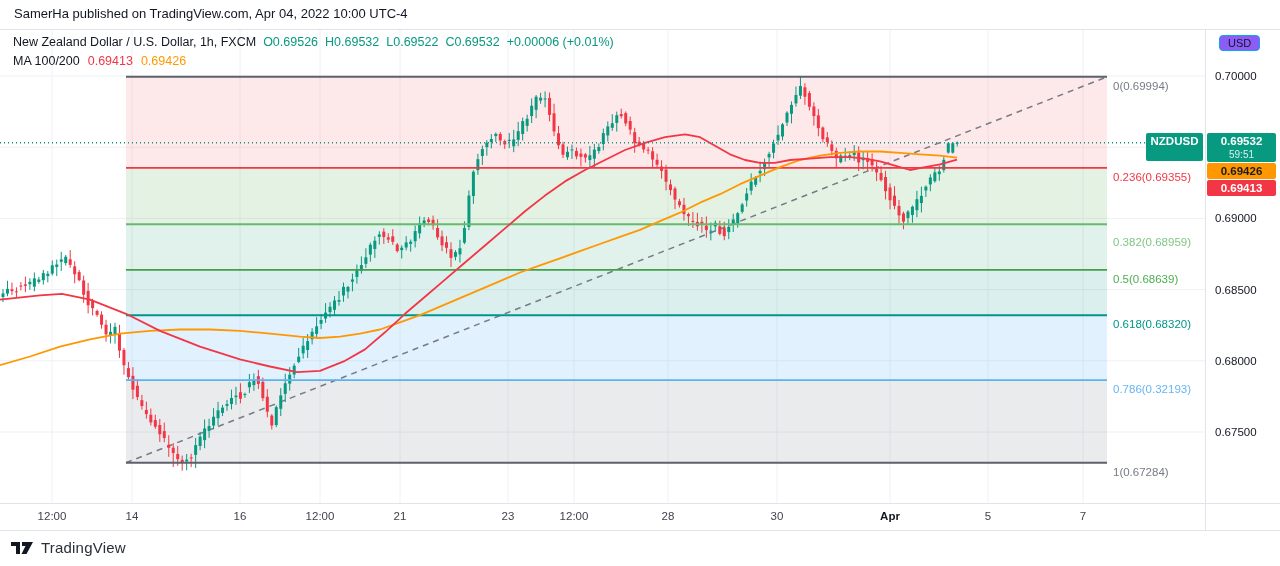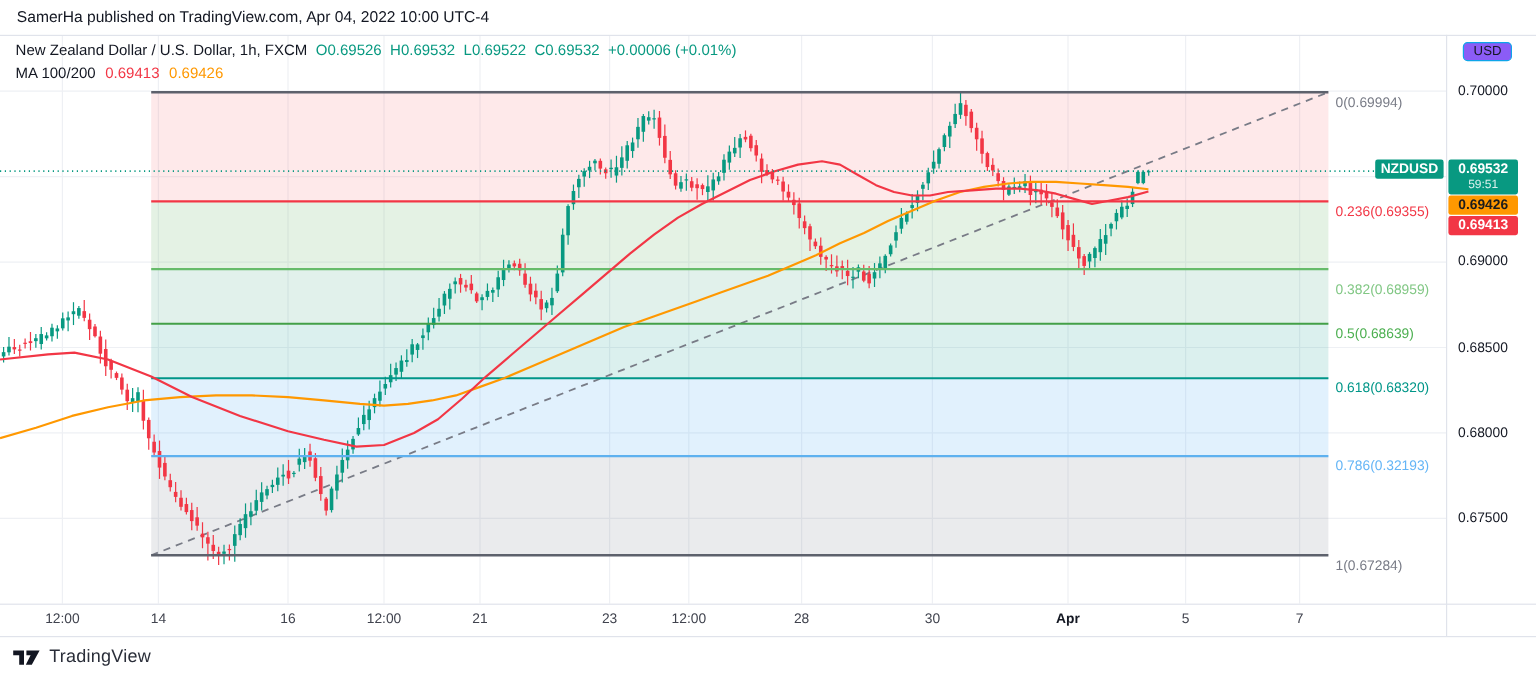--- a/index.html
+++ b/index.html
@@ -14,23 +14,23 @@
   .legend .row2{margin-top:1px;}
   .legend .ma100{color:#f23645;margin-left:8px;}
   .legend .ma200{color:#ff9800;margin-left:8px;}
   .fib-label{position:absolute;left:1113px;font-size:11.5px;white-space:nowrap;line-height:13px;}
   .tick{position:absolute;left:1215px;font-size:11.5px;color:#131722;line-height:14px;}
   .time-label{position:absolute;top:510px;width:64px;margin-left:-32px;text-align:center;
               font-size:11.5px;color:#40434e;}
   .time-label.bold{font-weight:bold;color:#131722;}
   .usd-badge{position:absolute;left:1219px;top:35px;border:1px solid #0ea5e9;border-radius:4px;
              padding:1px 8px;font-size:11px;color:#131722;background:#8b5cf6;}
-  .axis-badge{position:absolute;left:1207px;width:58px;border-radius:2px;text-align:center;
+  .axis-badge{position:absolute;left:1207px;width:69px;border-radius:2px;text-align:center;
               font-size:11.5px;line-height:16px;}
-  .badge-symbol{position:absolute;left:1146px;top:133px;width:57px;height:16px;border-radius:2px;
+  .badge-symbol{position:absolute;left:1146px;top:133px;width:57px;height:28px;border-radius:2px;
                 background:#089981;color:#fff;font-size:11.5px;line-height:16px;text-align:center;font-weight:600;}
   .badge-price{top:133px;height:29px;background:#089981;color:#fff;}
   .badge-price .cd{font-size:10px;line-height:12px;color:rgba(255,255,255,0.85);}
   .badge-price .pv{line-height:16px;font-weight:600;}
   .badge-ma200{top:163px;height:16px;background:#ff9800;color:#1c1c1c;font-weight:600;}
   .badge-ma100{top:180px;height:16px;background:#f23645;color:#fff;font-weight:600;}
   .footer-logo{position:absolute;left:10px;top:539px;display:flex;align-items:center;gap:7px;}
   .footer-logo .txt{font-size:15px;color:#2a2e39;font-weight:500;letter-spacing:.2px;}
 </style>
 </head>

